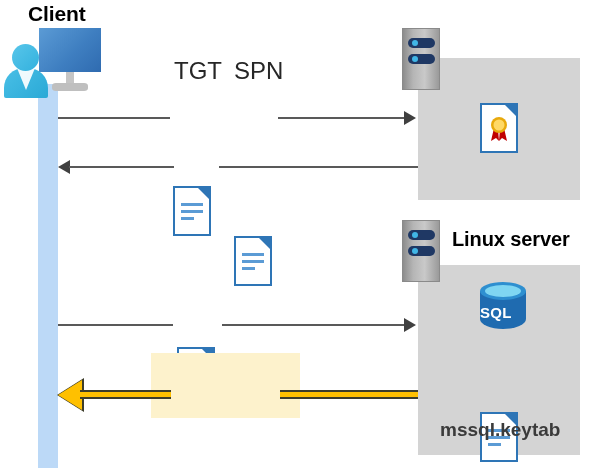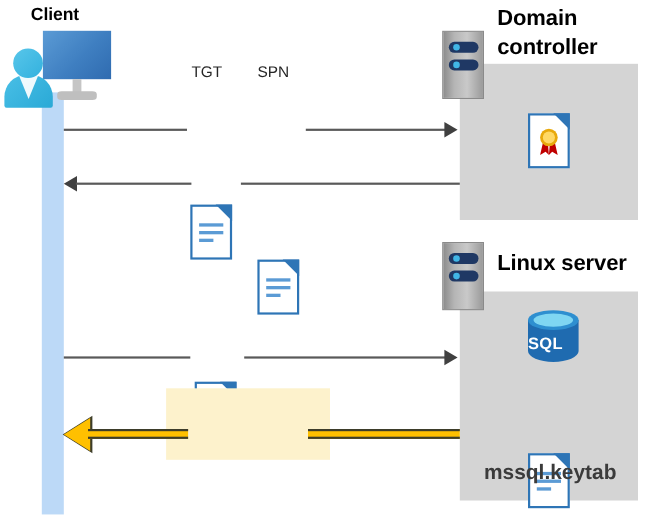--- a/index.html
+++ b/index.html
@@ -27,37 +27,37 @@
   }
 
   
   .title-label {
     font-weight: bold;
     color: #000000;
     letter-spacing: -0.1px;
   }
   #client-title {
     left: 28px; top: 2px;
-    font-size: 16px;
+    font-size: 21px;
     line-height: 24px;
   }
   #dc-title {
     left: 452px; top: 4px;
     font-size: 20px;
     line-height: 26px;
     width: 140px;
   }
   #linux-title {
     left: 452px; top: 226px;
     font-size: 20px;
     line-height: 26px;
     width: 150px;
   }
   .doc-caption {
-    font-size: 14px;
+    font-size: 24px;
     color: #262626;
     font-weight: normal;
   }
   #tgt-label { left: 174px; top: 57px; }
   #spn-label { left: 234px; top: 57px; }
   #accepted-denied-label {
     left: 139px; top: 434px;
     font-size: 19px;
     color: #3b3b3b;
   }
@@ -299,21 +299,20 @@
 
   <div class="abs server-tower" id="dc-tower">
     <div class="server-bay b1">
       <div class="server-led"></div>
     </div>
     <div class="server-bay b2">
       <div class="server-led"></div>
     </div>
   </div>
 
-  <div class="abs title-label" id="dc-title">Domain controller</div>
 
   <div class="abs doc" id="doc-cert">
     <div class="page"></div>
     <div class="fold"></div>
     <svg class="cert-glyph" width="24" height="30" viewBox="0 0 24 30">
       <path d="M7 13 L4 26 L9 23 L12 26 L11 14 Z" fill="#c00000"></path>
       <path d="M17 13 L20 26 L15 23 L12 26 L13 14 Z" fill="#c00000"></path>
       <circle cx="12" cy="10" r="8" fill="#e8a90c"></circle>
       <circle cx="12" cy="10" r="5.5" fill="#ffd966"></circle>
     </svg>

